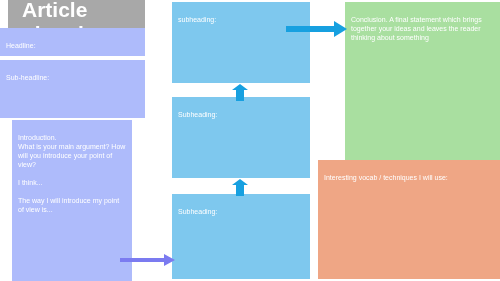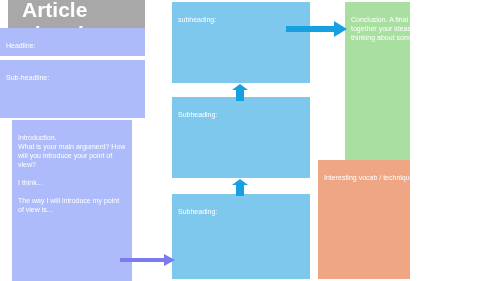--- a/index.html
+++ b/index.html
@@ -2,21 +2,21 @@
 <html><head>
 <meta charset="utf-8">
 <style>
   html, body {
     margin: 0;
     padding: 0;
     background: #ffffff;
   }
   #canvas {
     position: relative;
-    width: 410px;
+    width: 500px;
     height: 281px;
     background: #ffffff;
     overflow: hidden;
     font-family: "Liberation Sans", sans-serif;
     text-decoration: underline;
   }
   .box {
     position: absolute;
     box-sizing: border-box;
     color: #ffffff;

